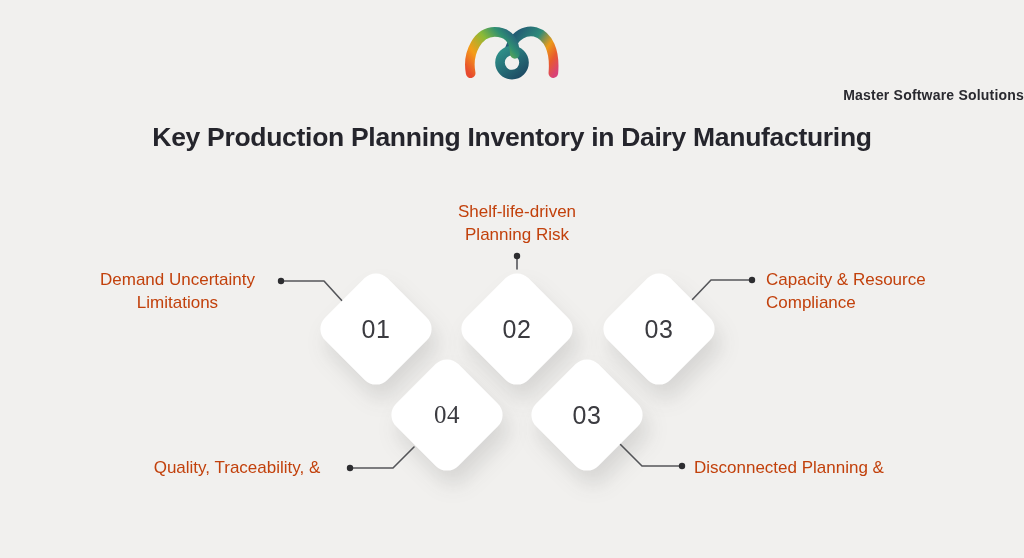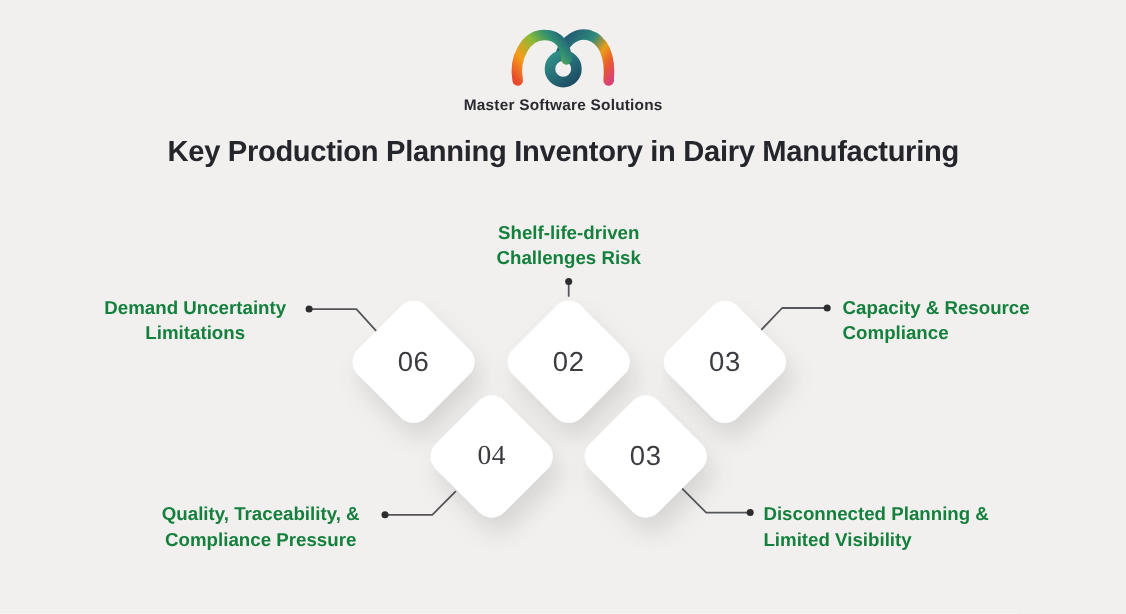--- a/index.html
+++ b/index.html
@@ -4,21 +4,21 @@
 <style>
   html,body{margin:0;padding:0;}
   .canvas{
     position:relative;width:1024px;height:558px;overflow:hidden;
     background:#f1f0ee;
     font-family:"Liberation Sans",sans-serif;
   }
   
   .logo{position:absolute;left:50%;top:24px;transform:translateX(-50%);width:100px;height:58px;}
   .brand-name{
-    position:absolute;top:87px;left:0;width:100%;text-align:center;
+    position:absolute;top:87px;left:0;width:100%;text-align:right;
     font-size:14px;font-weight:600;color:#29292f;letter-spacing:.2px;
   }
   .title{
     position:absolute;top:122px;left:0;width:100%;margin:0;text-align:center;
     font-size:26.5px;font-weight:700;color:#25252c;letter-spacing:-.3px;
   }
   
   .connectors{position:absolute;left:0;top:0;pointer-events:none;}
   
   .diamond{
@@ -30,21 +30,21 @@
     transform:rotate(45deg);
   }
   .diamond-number{
     position:absolute;inset:0;display:flex;align-items:center;justify-content:center;
     font-size:25px;font-weight:500;color:#3b3b40;letter-spacing:.5px;
   }
   .d1{left:332px;top:285px;} .d2{left:473px;top:285px;} .d3{left:615px;top:285px;}
   .d4{left:403px;top:371px;font-family:Liberation Serif, serif;} .d5{left:543px;top:371px;}
   
   .label{
-    position:absolute;font-size:17px;line-height:22.5px;font-weight:700;color:#15803d;
+    position:absolute;font-size:17px;line-height:22.5px;font-weight:400;color:#c2410c;
   }
   .label.center{text-align:center;}
   .label.left-align{text-align:left;}
   .lab-demand{left:70px;top:269px;width:215px;}
   .lab-shelf{left:417px;top:201px;width:200px;}
   .lab-capacity{left:766px;top:269px;width:235px;}
   .lab-quality{left:124px;top:457px;width:226px;}
   .lab-disconnected{left:694px;top:457px;width:260px;}
 </style>
 </head>
@@ -94,21 +94,21 @@
       <circle cx="281" cy="281" r="3.2"></circle>
       <circle cx="517" cy="256" r="3.2"></circle>
       <circle cx="752" cy="280" r="3.2"></circle>
       <circle cx="350" cy="468" r="3.2"></circle>
       <circle cx="682" cy="466" r="3.2"></circle>
     </g>
   </svg>
 
   <div class="diamond d1">
     <div class="diamond-shape"></div>
-    <span class="diamond-number">06</span>
+    <span class="diamond-number">01</span>
   </div>
   <div class="diamond d2">
     <div class="diamond-shape"></div>
     <span class="diamond-number">02</span>
   </div>
   <div class="diamond d3">
     <div class="diamond-shape"></div>
     <span class="diamond-number">03</span>
   </div>
   <div class="diamond d4">
@@ -119,28 +119,26 @@
     <div class="diamond-shape"></div>
     <span class="diamond-number">03</span>
   </div>
 
   <div class="label center lab-demand">
     <span>Demand Uncertainty</span><br>
     <span>Limitations</span>
   </div>
   <div class="label center lab-shelf">
     <span>Shelf-life-driven</span><br>
-    <span>Challenges Risk</span>
+    <span>Planning Risk</span>
   </div>
   <div class="label left-align lab-capacity">
     <span>Capacity &amp; Resource</span><br>
     <span>Compliance</span>
   </div>
   <div class="label center lab-quality">
     <span>Quality, Traceability, &amp;</span><br>
-    <span>Compliance Pressure</span>
   </div>
   <div class="label left-align lab-disconnected">
     <span>Disconnected Planning &amp;</span><br>
-    <span>Limited Visibility</span>
   </div>
 
 </div>
 
 </body></html>

